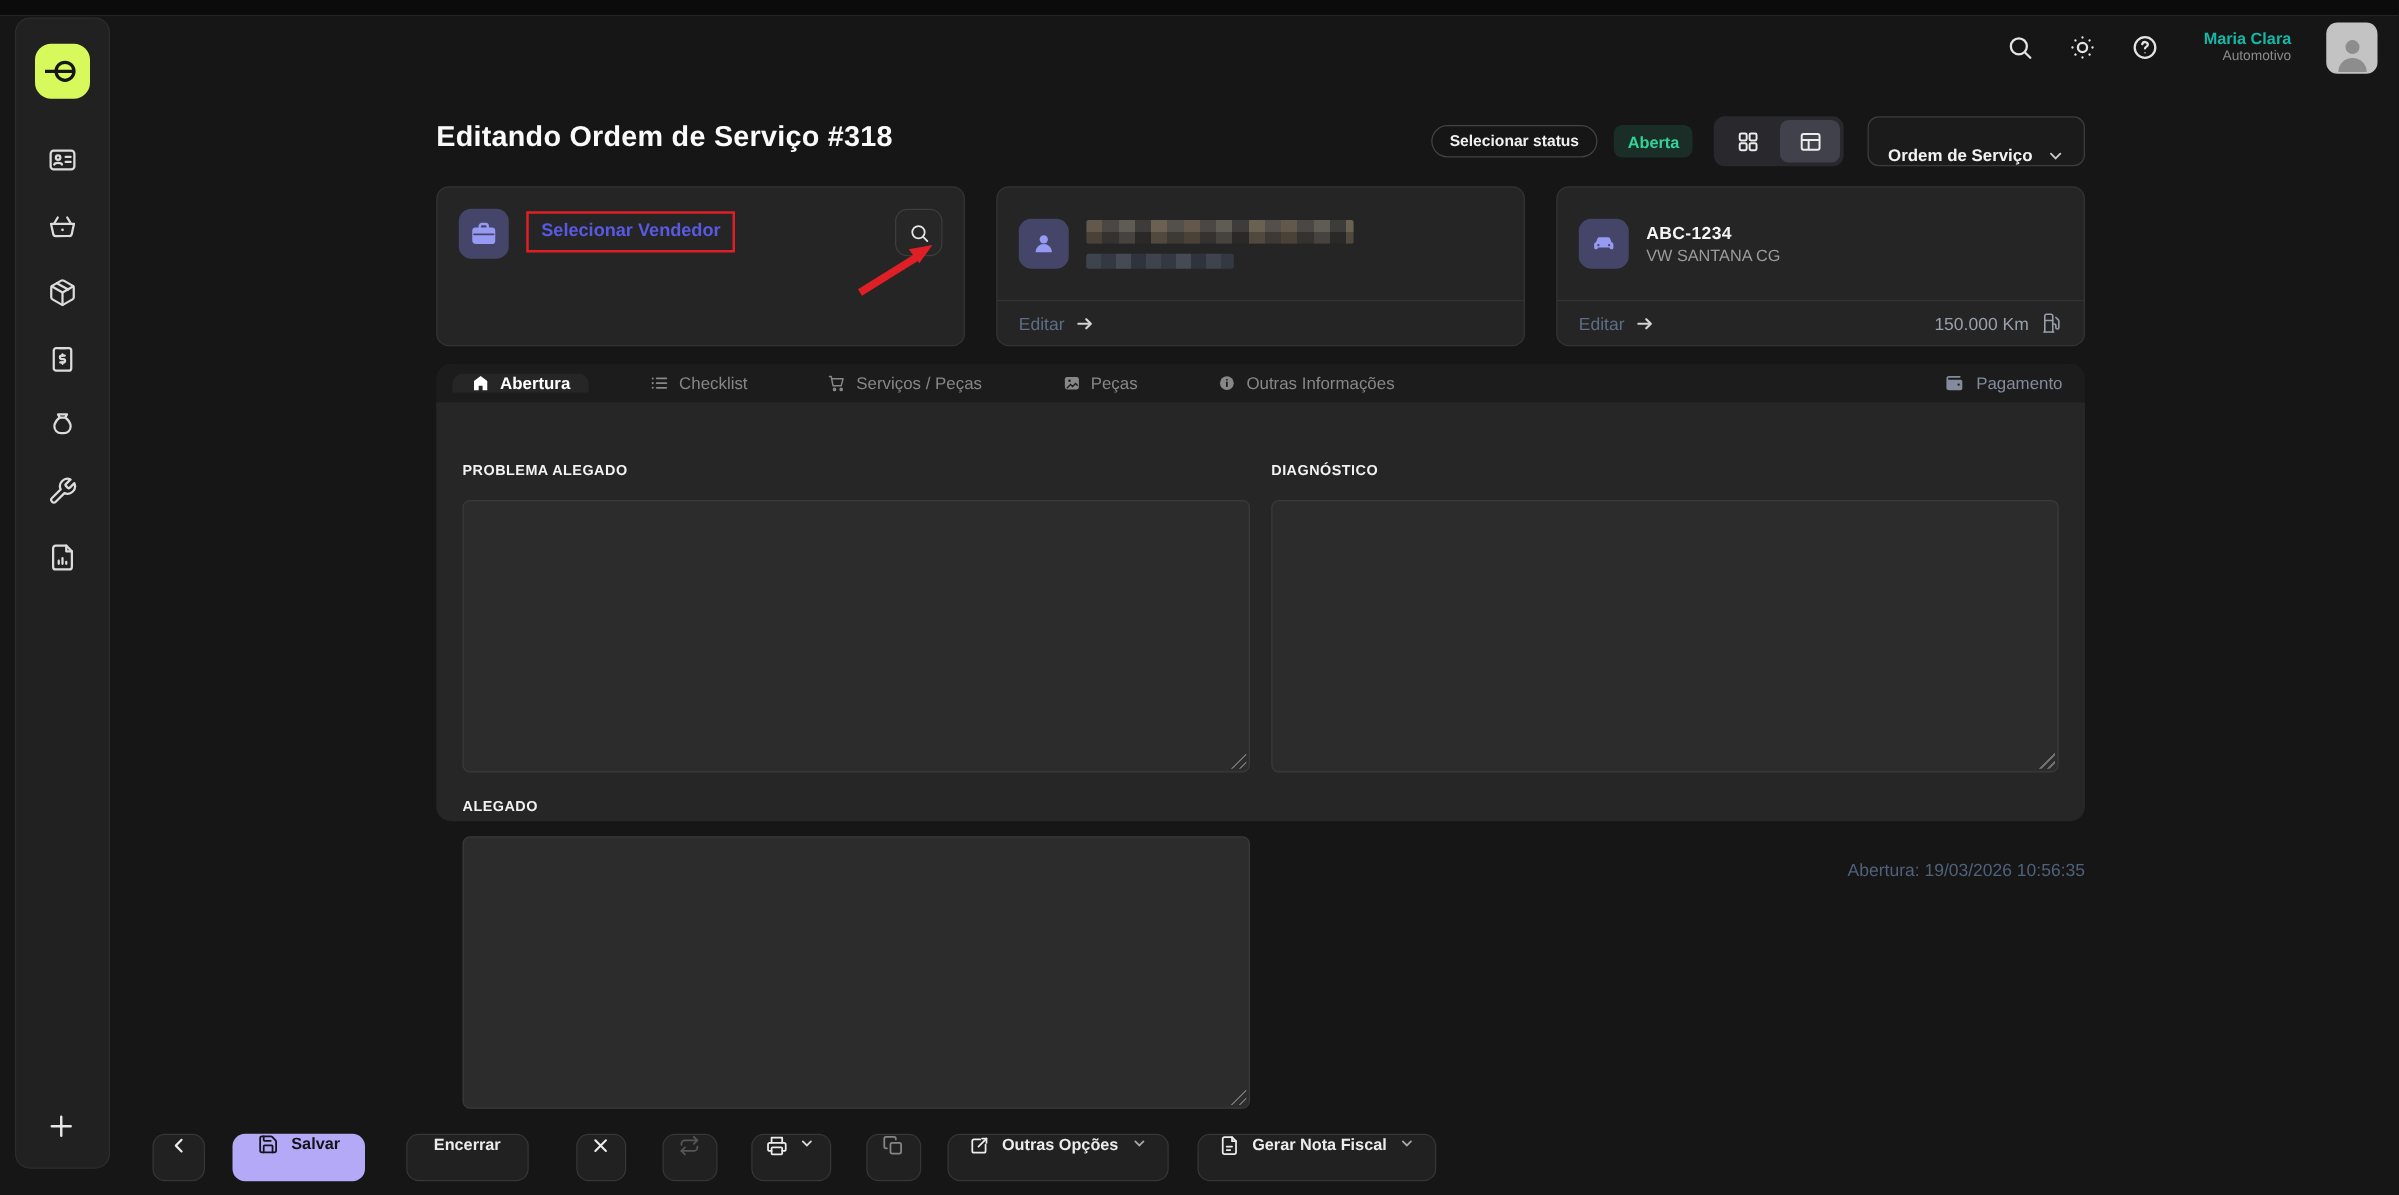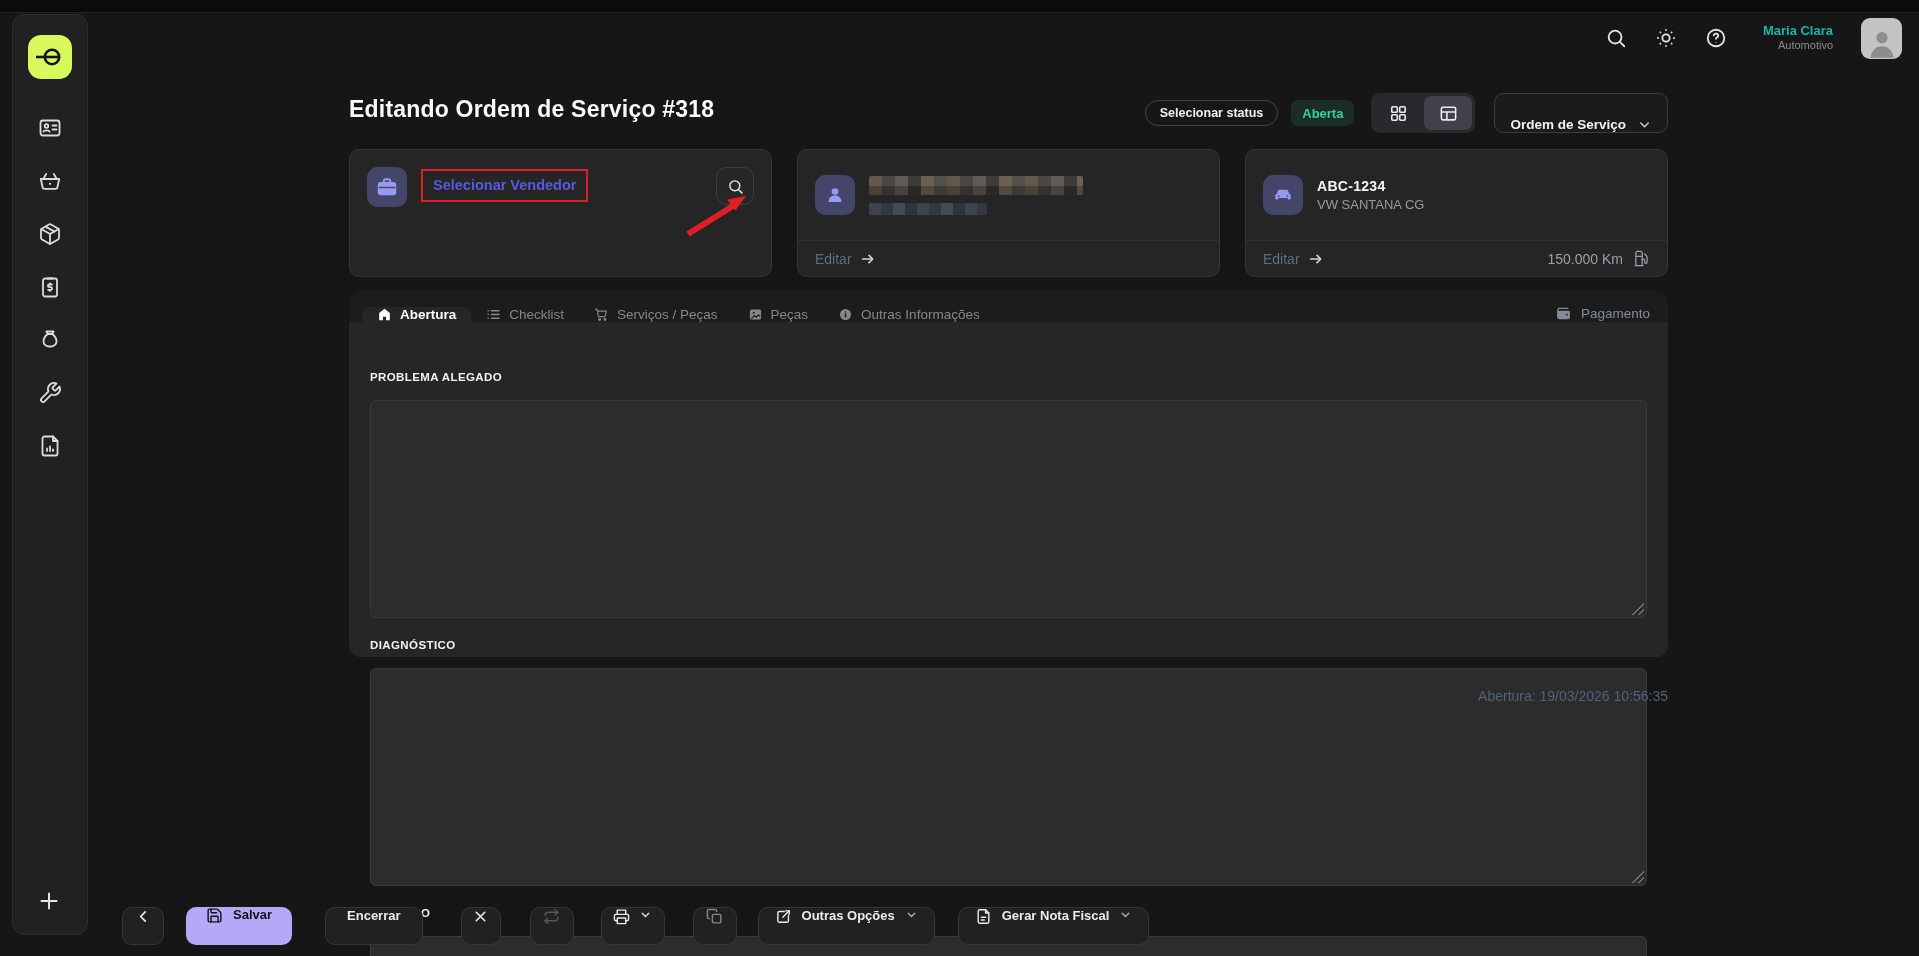--- a/index.html
+++ b/index.html
@@ -91,30 +91,30 @@
                 color:#98a0ab; font-size:14px; }
   .foot-right svg { width:17px; height:17px; }
 
   
   .annotation-arrow { position:absolute; left:678px; top:190px; width:84px; height:52px;
                       pointer-events:none; }
 
   
   .panel { position:absolute; left:349px; top:291px; width:1319px; height:366px;
            background:#1c1c1c; border-radius:12px; }
-  .tabstrip { height:31px; display:flex; align-items:flex-end; padding-left:13px; }
+  .tabstrip { height:31px; display:flex; align-items:center; padding-left:13px;gap:34px; }
   .tab { display:flex; align-items:center; gap:8px; padding:0 15px; font-size:13.5px;
          color:#878787; border-radius:8px 8px 0 0; cursor:pointer; }
   .tab svg { width:15px; height:15px; }
   .tab.active { background:#262626; color:#ffffff; font-weight:700; }
   .tab-payment { margin-left:auto; margin-right:18px; display:flex; align-items:center;
                  gap:9px; font-size:13.5px; color:#828c9b; }
   .tab-payment svg { width:17px; height:17px; }
   .panel-body { height:335px; background:#262626; border-radius:0 0 12px 12px;
-                display:grid; grid-template-columns:1fr; gap:17px;
+                display:grid; grid-template-columns:1fr 1fr; gap:17px;
                 padding:49px 21px 35px; }
   .field-label { font-size:11.5px; font-weight:700; color:#f2f2f2; letter-spacing:.4px;
                  margin-bottom:17px; }
   .field textarea { width:100%; height:218px; background:#2c2c2c; border:1px solid #3a3a3a;
                     border-radius:6px; resize:none; outline:none; color:#ddd;
                     font-family:"Liberation Sans", sans-serif; font-size:13px; padding:10px;
                     background-image:
                       linear-gradient(315deg, transparent 0 3px, #707070 3px 4.5px, transparent 4.5px 7.5px, #707070 7.5px 9px, transparent 9px);
                     background-position: right 2px bottom 2px;
                     background-size: 13px 13px;

